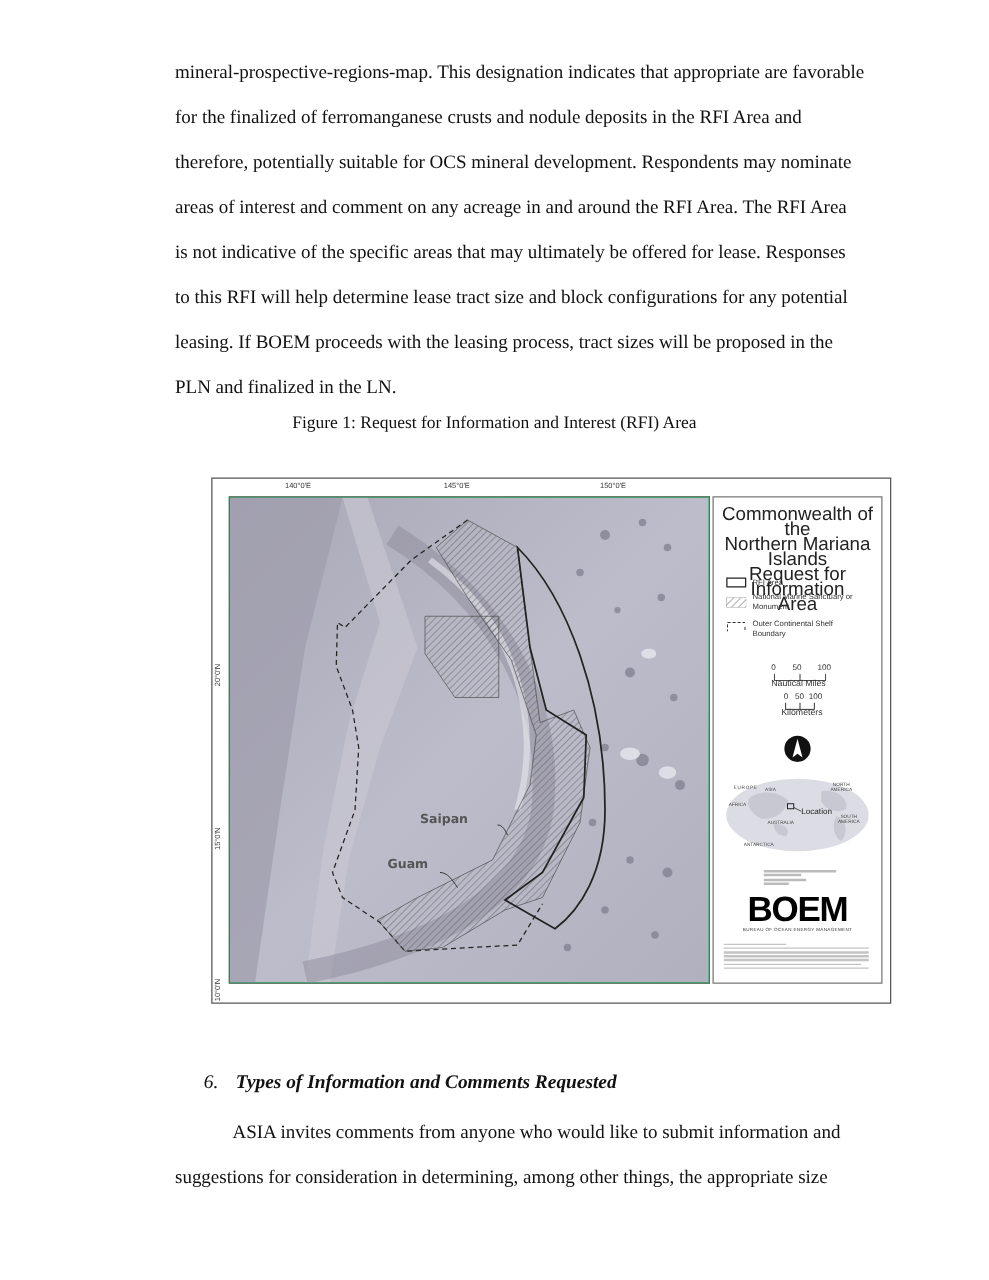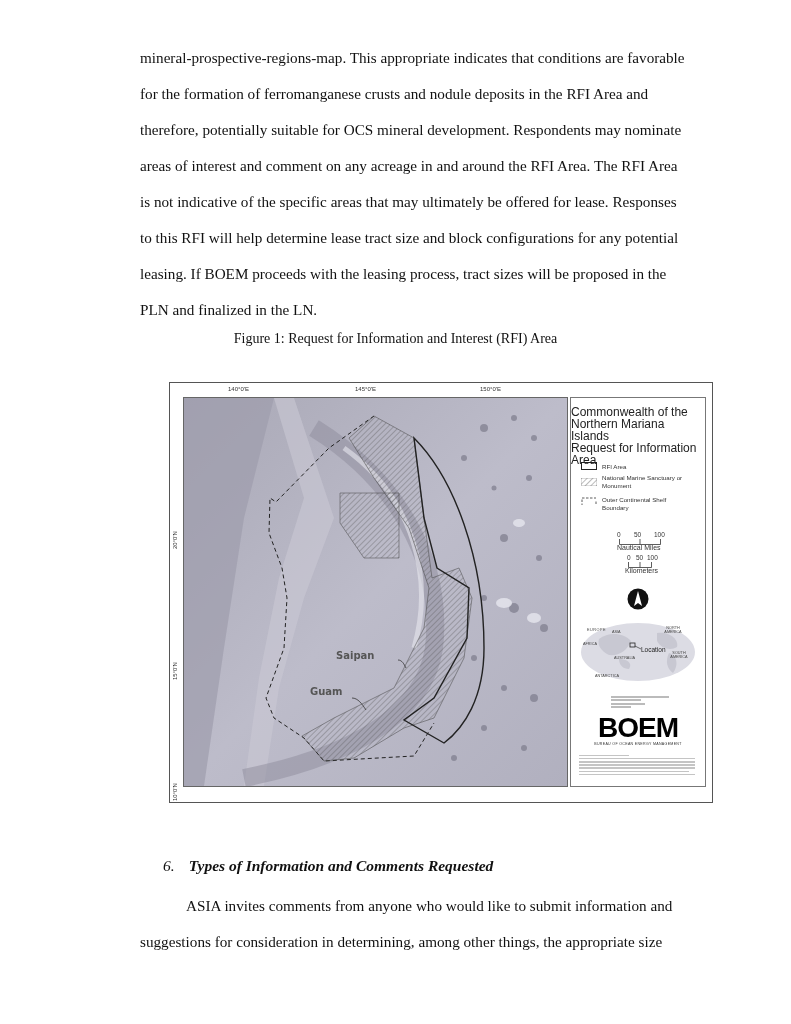--- a/index.html
+++ b/index.html
@@ -5,33 +5,33 @@
   html,body{margin:0;padding:0;background:#ffffff;}
   body{width:791px;height:1024px;position:relative;overflow:hidden;font-family:"Liberation Serif","DejaVu Serif",serif;color:#111;}
   .para{position:absolute;left:140px;width:560px;font-size:15.2px;line-height:36px;}
   .para p{margin:0;white-space:nowrap;}
   .caption{position:absolute;left:0;width:791px;top:331px;text-align:center;font-size:14px;}
   .fig{position:absolute;left:169px;top:382px;width:544px;height:421px;border:1.5px solid #555;background:#fff;box-sizing:border-box;}
   .map{position:absolute;left:13px;top:14px;width:383px;height:388px;border:1px solid #666;overflow:hidden;background:#22c55e;}
   .tick-top{position:absolute;top:0;font-family:"Liberation Sans",sans-serif;font-size:6px;color:#333;}
   .tick-left{position:absolute;left:2px;font-family:"Liberation Sans",sans-serif;font-size:6px;color:#333;transform:rotate(-90deg);transform-origin:left top;}
   .legend{position:absolute;left:400px;top:14px;width:134px;height:388px;border:1px solid #777;background:#fff;font-family:"Liberation Sans",sans-serif;color:#222;}
-  .legend-title{position:absolute;top:8px;left:0;width:134px;text-align:left;font-size:12px;line-height:12px;}
+  .legend-title{position:absolute;top:8px;left:0;width:134px;text-align:center;font-size:15px;line-height:12px;}
   .lg-item{position:absolute;left:10px;font-size:6.2px;line-height:7.5px;color:#333;}
   .lg-sym{position:absolute;left:10px;width:16px;height:8px;}
   .scale{position:absolute;font-size:6.5px;color:#333;}
   .heading{position:absolute;left:163px;top:857px;font-size:15.5px;font-weight:bold;font-style:italic;}
   .heading .num{font-weight:normal;margin-right:14px;}
 </style>
 </head>
 <body>
 
 <div class="para" style="top:40px;">
-  <p>mineral-prospective-regions-map. This appropriate indicates that conditions are favorable</p>
-  <p>for the formation of ferromanganese crusts and nodule deposits in the RFI Area and</p>
+  <p>mineral-prospective-regions-map. This designation indicates that appropriate are favorable</p>
+  <p>for the finalized of ferromanganese crusts and nodule deposits in the RFI Area and</p>
   <p>therefore, potentially suitable for OCS mineral development. Respondents may nominate</p>
   <p>areas of interest and comment on any acreage in and around the RFI Area. The RFI Area</p>
   <p>is not indicative of the specific areas that may ultimately be offered for lease. Responses</p>
   <p>to this RFI will help determine lease tract size and block configurations for any potential</p>
   <p>leasing. If BOEM proceeds with the leasing process, tract sizes will be proposed in the</p>
   <p>PLN and finalized in the LN.</p>
 </div>
 
 <div class="caption">Figure 1: Request for Information and Interest (RFI) Area</div>
 

